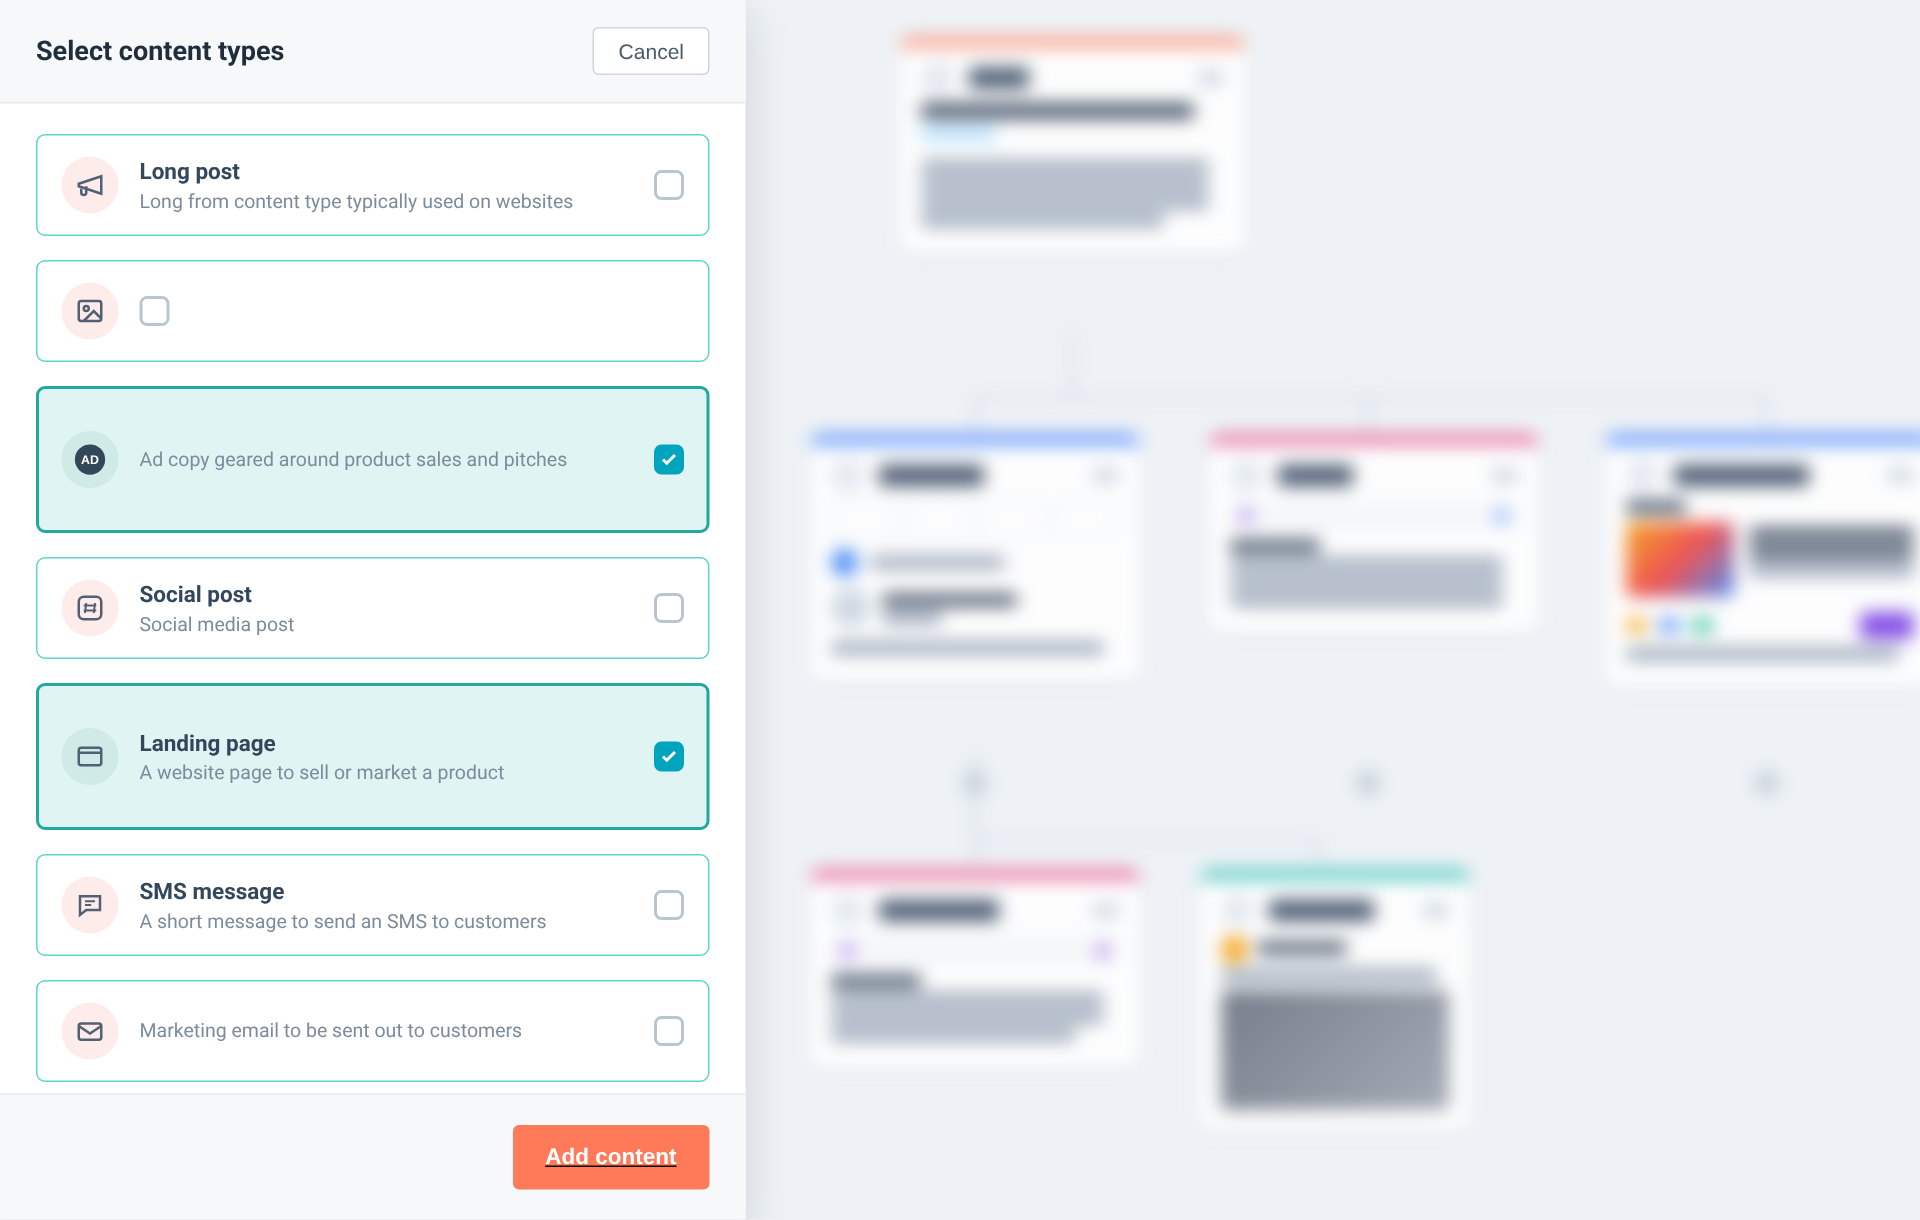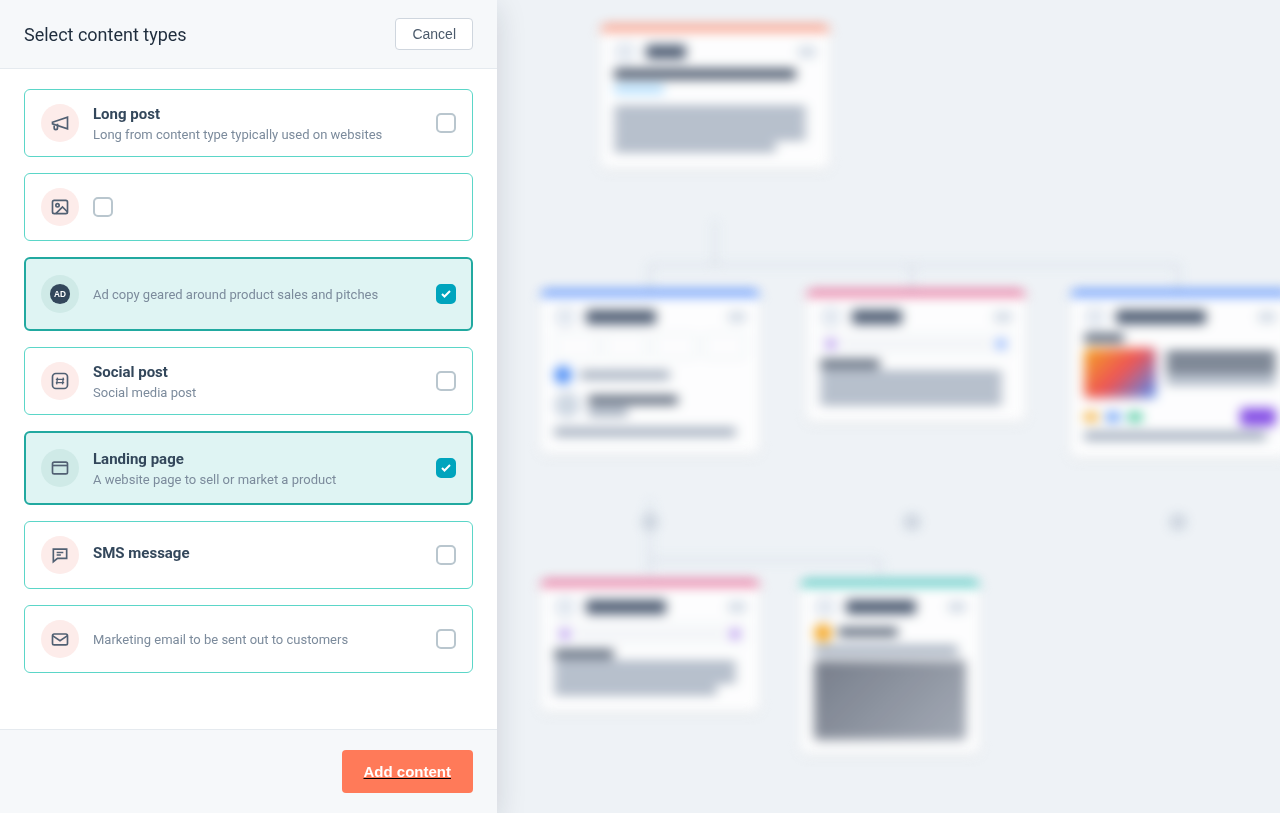--- a/index.html
+++ b/index.html
@@ -49,21 +49,21 @@
     flex-direction:column;
   }
   .panel-header {
     display:flex;
     align-items:center;
     justify-content:space-between;
     padding: 18px 24px;
     border-bottom:1px solid #e5eaef;
     background:#f6f8fa;
   }
-  .panel-header h1 { font-size:18px; font-weight:400; color:#1f2d3d; }
+  .panel-header h1 { font-size:18px; font-weight:700; color:#1f2d3d; }
   .btn-cancel {
     border:1px solid #cfd6de;
     background:#fff;
     color:#4b5a6b;
     font-size:14px;
     padding:7px 16px;
     border-radius:4px;
     cursor:pointer;
   }
   .panel-body {
@@ -78,21 +78,21 @@
     border:1px solid #5bd6c8;
     border-radius:6px;
     padding:14px 16px;
     margin-bottom:16px;
     background:#fff;
     cursor:pointer;
   }
   .option.selected {
     background:#dff4f3;
     border:2px solid #21a9a0;
-    padding:16px 15px;
+    padding:28px 15px;
   }
   .option .icon-wrap {
     width:38px; height:38px; flex:0 0 38px;
     border-radius:50%;
     background:#fdecea;
     display:flex; align-items:center; justify-content:center;
     color:#516073;
   }
   .option.selected .icon-wrap { background:#cfeae7; }
   .option .text { flex:1; }
@@ -348,20 +348,21 @@
 
     <div class="option">
       <div class="icon-wrap">
         <svg width="20" height="20" viewBox="0 0 24 24" fill="none" stroke="currentColor" stroke-width="2">
             <path d="M4 5h16v11H9l-5 4V5z"></path>
             <path d="M8 9h8M8 12h5" stroke-width="1.6"></path>
           </svg>
       </div>
       <div class="text">
         <div class="opt-title">SMS message</div>
+        <div class="opt-desc">A short message to send an SMS to customers</div>
       </div>
       <div class="chk"></div>
     </div>
 
     <div class="option">
       <div class="icon-wrap">
         <svg width="20" height="20" viewBox="0 0 24 24" fill="none" stroke="currentColor" stroke-width="2">
             <path d="M3 8l9 6 9-6"></path>
             <rect x="3" y="6" width="18" height="13" rx="2"></rect>
           </svg>

